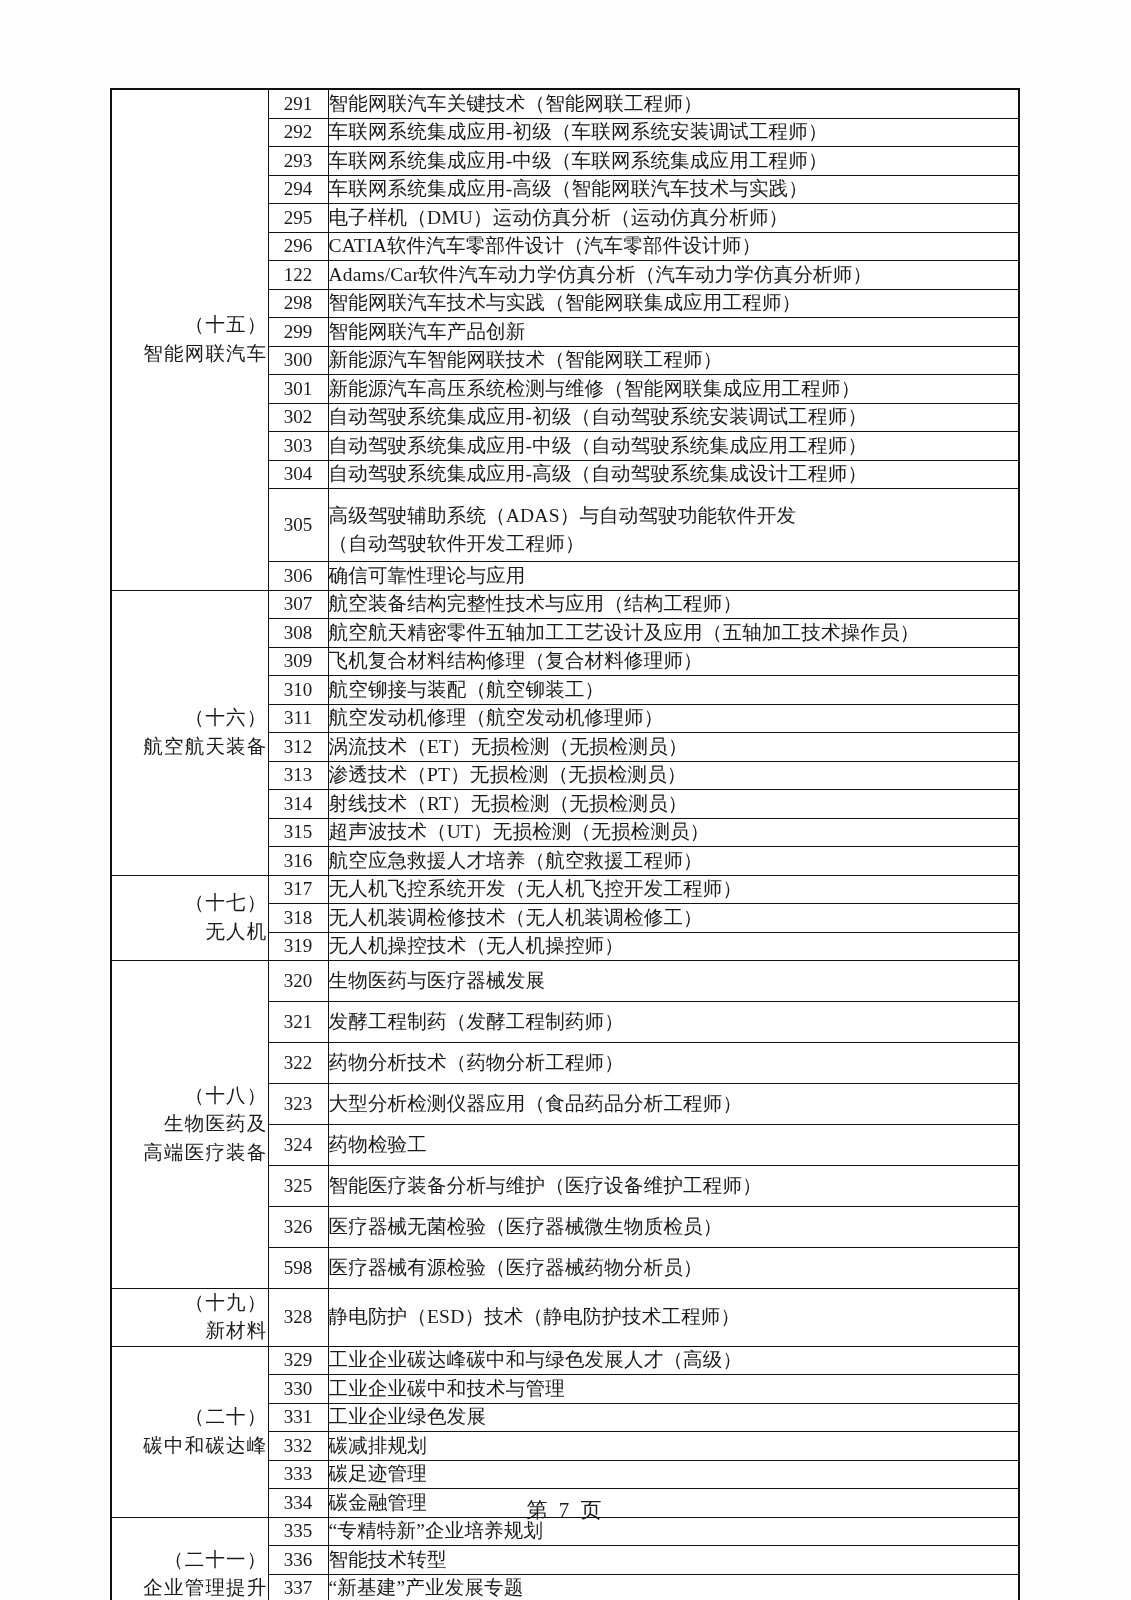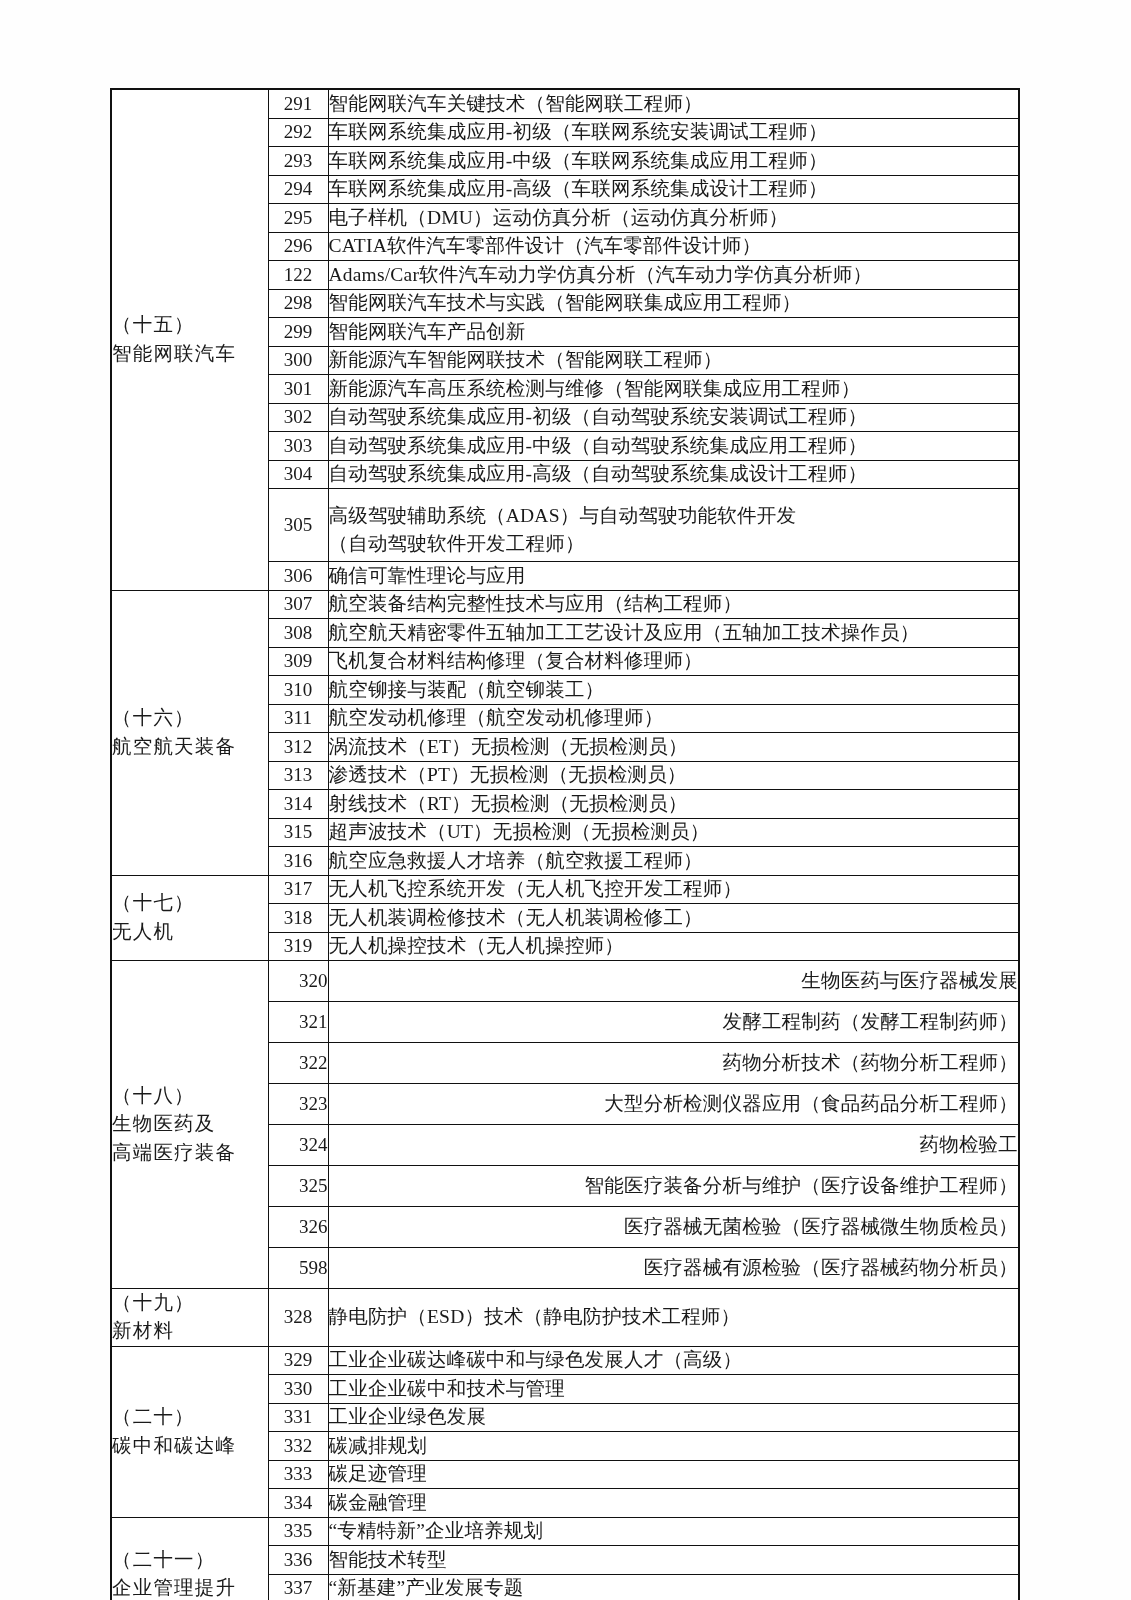--- a/index.html
+++ b/index.html
@@ -47,21 +47,21 @@
   
   table.catalog {
     border: 2px solid #111111;
   }
 
   col.c-cat  { width: 157px; }
   col.c-num  { width: 60px;  }
   col.c-name { width: 691px; }
 
   td.cat {
-    text-align: left;
+    text-align: right;
     font-size: 19.5px;
     line-height: 1.45;
     letter-spacing: 1.2px;
     font-family: "Liberation Serif", "DejaVu Serif", serif;
     padding: 2px 4px;
     margin-top: 20px;
   }
   td.cat .cat-line { display: block; white-space: nowrap; }
 
   td.num {
@@ -85,21 +85,21 @@
 
   td.name.two-line {
     white-space: normal;
     line-height: 1.42;
     padding-top: 13px;
     padding-bottom: 3px;
   }
   td.name.two-line .ln { display: block; white-space: nowrap; }
 
   tr.tall td.num, tr.tall td.name { height: 56px; }
-  tr.mid  td.num, tr.mid  td.name { height: 40px; text-align: right; }
+  tr.mid  td.num, tr.mid  td.name { height: 40px; }
 
   #footer {
     position: absolute;
     left: 0;
     top: 1496px;
     width: 1131px;
     text-align: center;
     font-size: 21px;
     letter-spacing: 3px;
     font-family: "Liberation Serif", "DejaVu Serif", serif;
@@ -130,21 +130,21 @@
           <tr>
             <td class="num">292</td>
             <td class="name">车联网系统集成应用-初级（车联网系统安装调试工程师）</td>
           </tr>
           <tr>
             <td class="num">293</td>
             <td class="name">车联网系统集成应用-中级（车联网系统集成应用工程师）</td>
           </tr>
           <tr>
             <td class="num">294</td>
-            <td class="name">车联网系统集成应用-高级（车联网系统集成设计工程师）</td>
+            <td class="name">车联网系统集成应用-高级（智能网联汽车技术与实践）</td>
           </tr>
           <tr>
             <td class="num">295</td>
             <td class="name">电子样机（DMU）运动仿真分析（运动仿真分析师）</td>
           </tr>
           <tr>
             <td class="num">296</td>
             <td class="name">CATIA软件汽车零部件设计（汽车零部件设计师）</td>
           </tr>
           <tr>
@@ -340,14 +340,15 @@
             <td class="name">“新基建”产业发展专题</td>
           </tr>
           <tr>
             <td class="num">338</td>
             <td class="name">企业数字化转型顶层设计与TOGAF（企业架构师）</td>
           </tr>
         </tbody>
     </table>
   </div>
 
+  <div id="footer">第 7 页</div>
 
 </div>
 
 </body></html>

